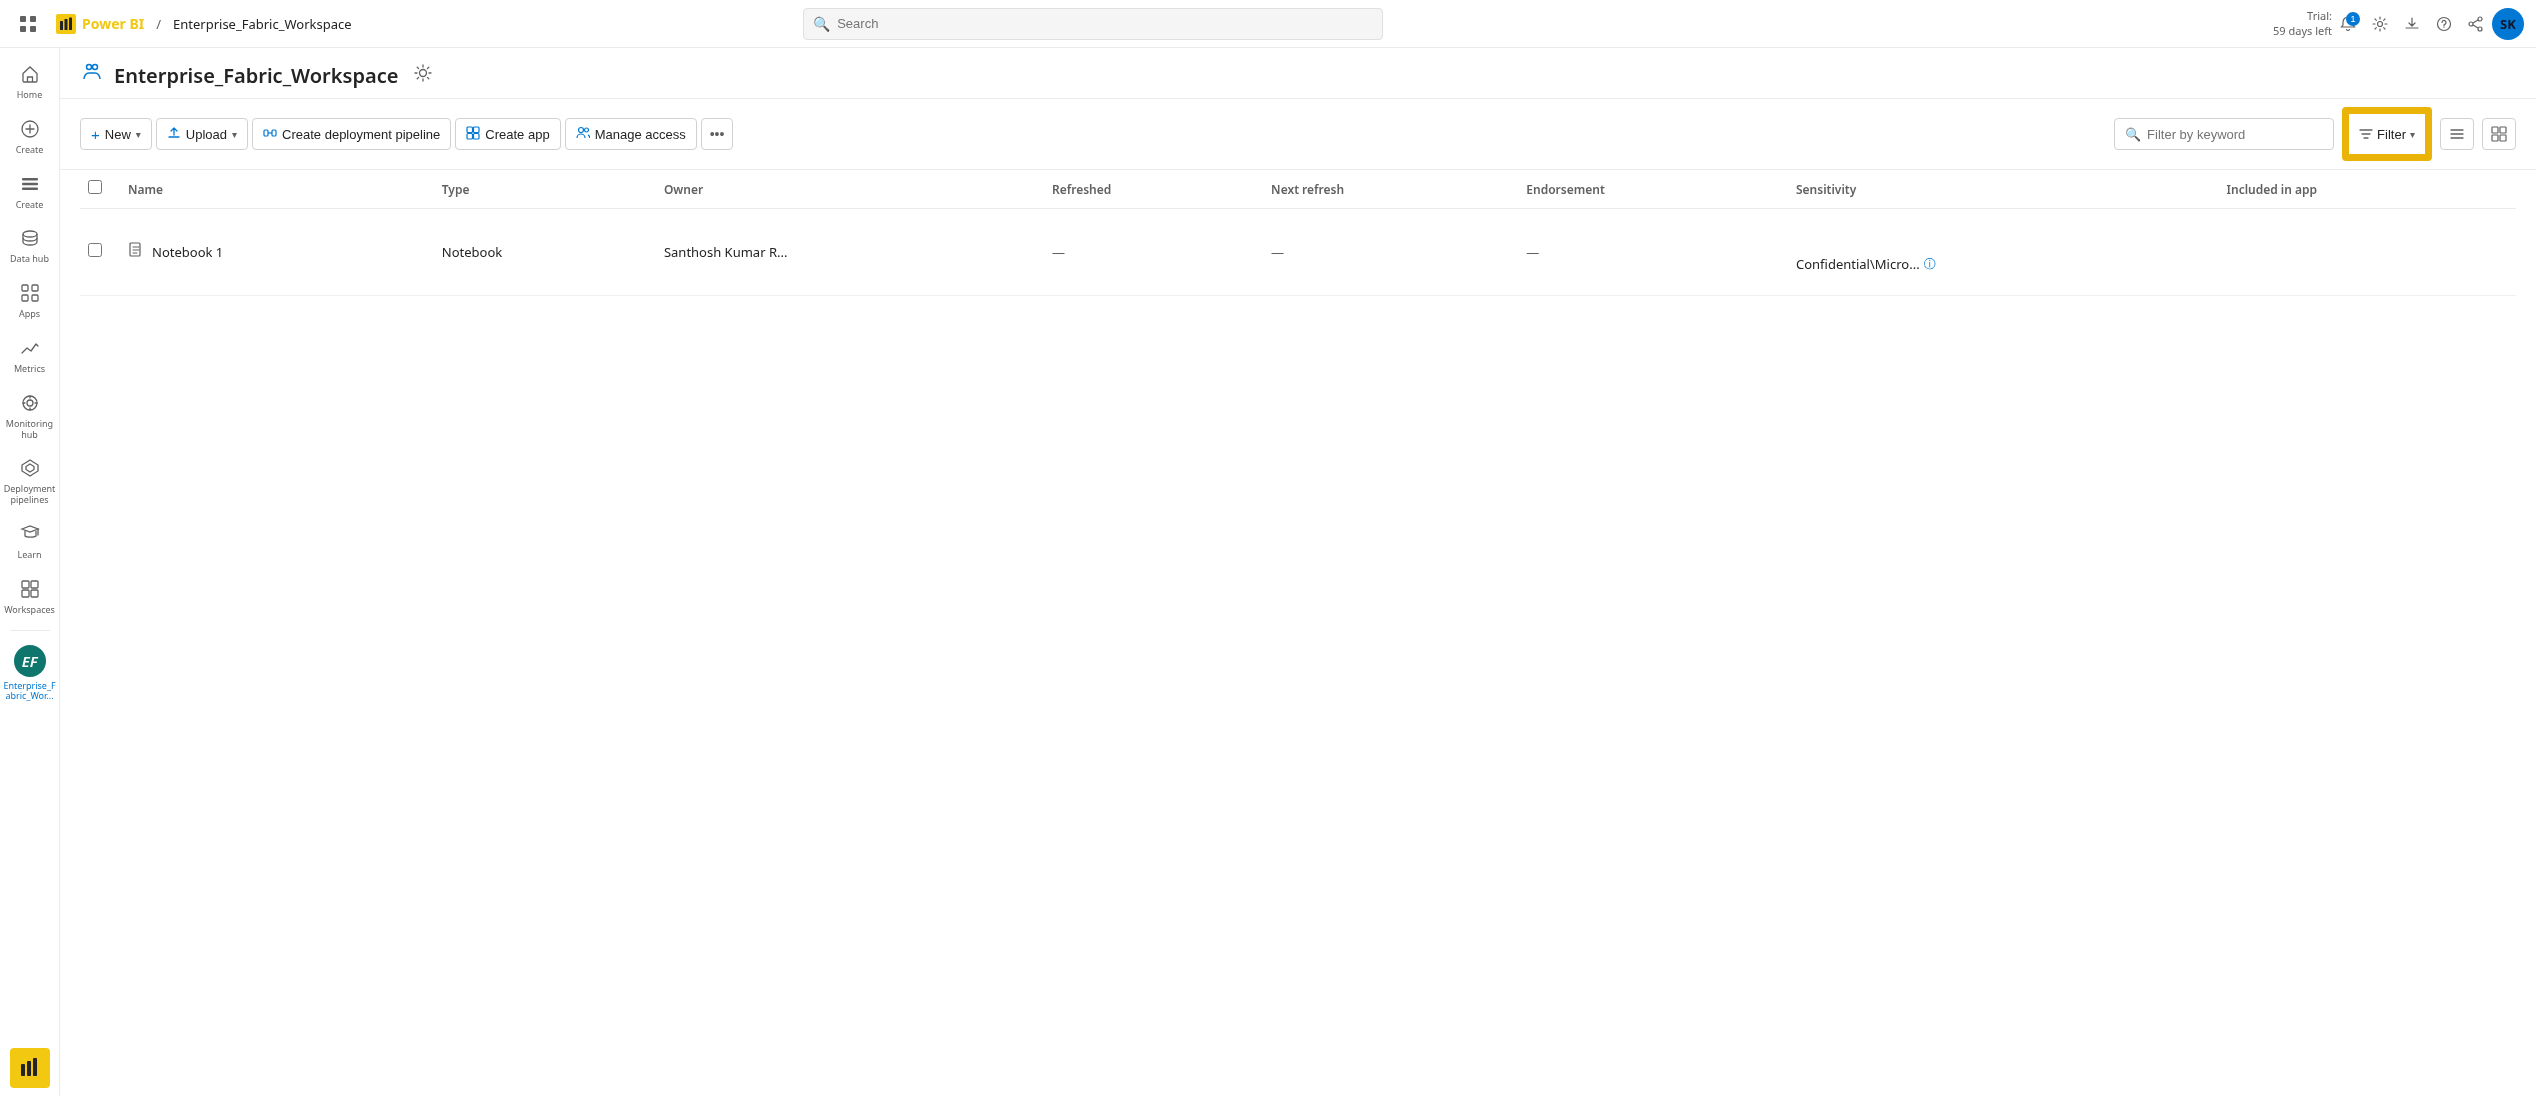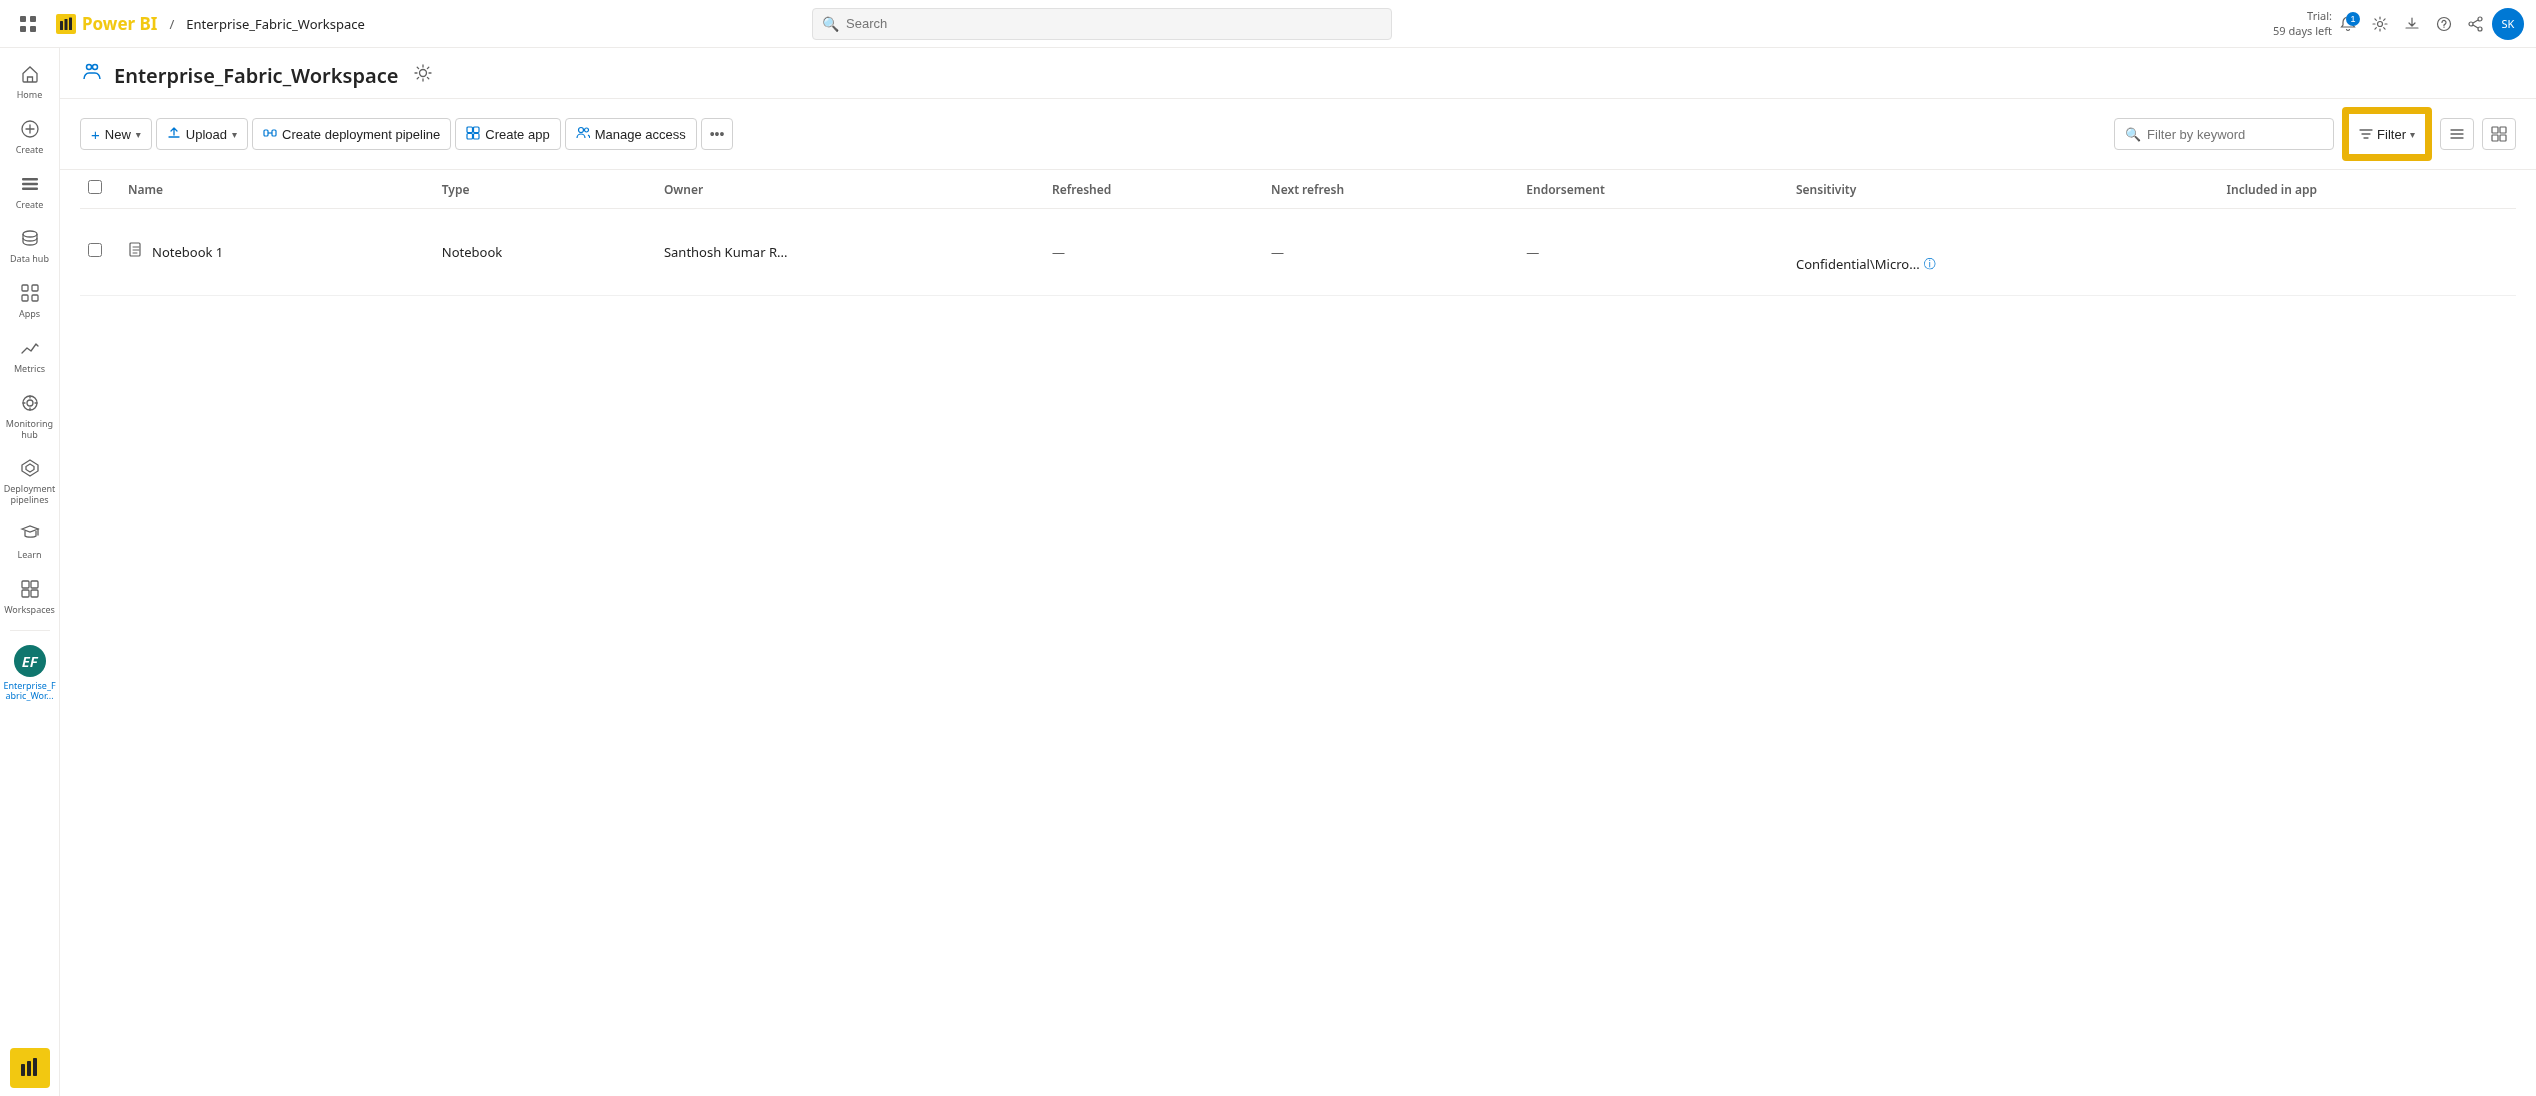--- a/index.html
+++ b/index.html
@@ -4,21 +4,21 @@
   <style>
     * { box-sizing: border-box; margin: 0; padding: 0; }
     body { font-family: 'Segoe UI', system-ui, sans-serif; font-size: 13px; background: #fff; color: #242424; overflow: hidden; height: 100vh; display: flex; flex-direction: column; }
 
     
     .top-bar {
       display: flex; align-items: center; height: 48px;
       background: #fff; border-bottom: 1px solid #edebe9;
       padding: 0 12px; gap: 12px; flex-shrink: 0; z-index: 10;
     }
-    .powerbi-logo { display: flex; align-items: center; gap: 6px; font-weight: 700; color: #f2c811; font-size: 17px; }
+    .powerbi-logo { display: flex; align-items: center; gap: 6px; font-weight: 700; color: #f2c811; font-size: 14px; }
     .powerbi-logo-icon { width: 20px; height: 20px; background: #f2c811; border-radius: 2px; display: flex; align-items: center; justify-content: center; }
     .workspace-link { color: #242424; font-size: 13px; cursor: pointer; }
 
     .search-box {
       flex: 1; max-width: 580px; margin: 0 auto;
       display: flex; align-items: center; background: #f5f5f5;
       border: 1px solid #e0e0e0; border-radius: 4px; padding: 0 10px; height: 32px;
     }
     .search-box input {
       border: none; background: transparent; outline: none; font-size: 13px; width: 100%; color: #242424;
@@ -34,21 +34,21 @@
     }
     .notification-btn { position: relative; }
     .notification-badge {
       position: absolute; top: 4px; right: 4px; background: #0078d4;
       color: #fff; border-radius: 50%; width: 14px; height: 14px;
       font-size: 9px; display: flex; align-items: center; justify-content: center;
     }
     .avatar {
       width: 32px; height: 32px; border-radius: 50%; background: #0078d4;
       display: flex; align-items: center; justify-content: center;
-      color: #ffffff; font-size: 11px; font-weight: 400; cursor: pointer;
+      color: #0f172a; font-size: 13px; font-weight: 700; cursor: pointer;
     }
 
     
     .main-layout { display: flex; flex: 1; overflow: hidden; }
 
     
     .sidebar {
       width: 60px; background: #fff; border-right: 1px solid #edebe9;
       display: flex; flex-direction: column; align-items: center;
       padding: 8px 0; gap: 2px; flex-shrink: 0; overflow-y: auto;

